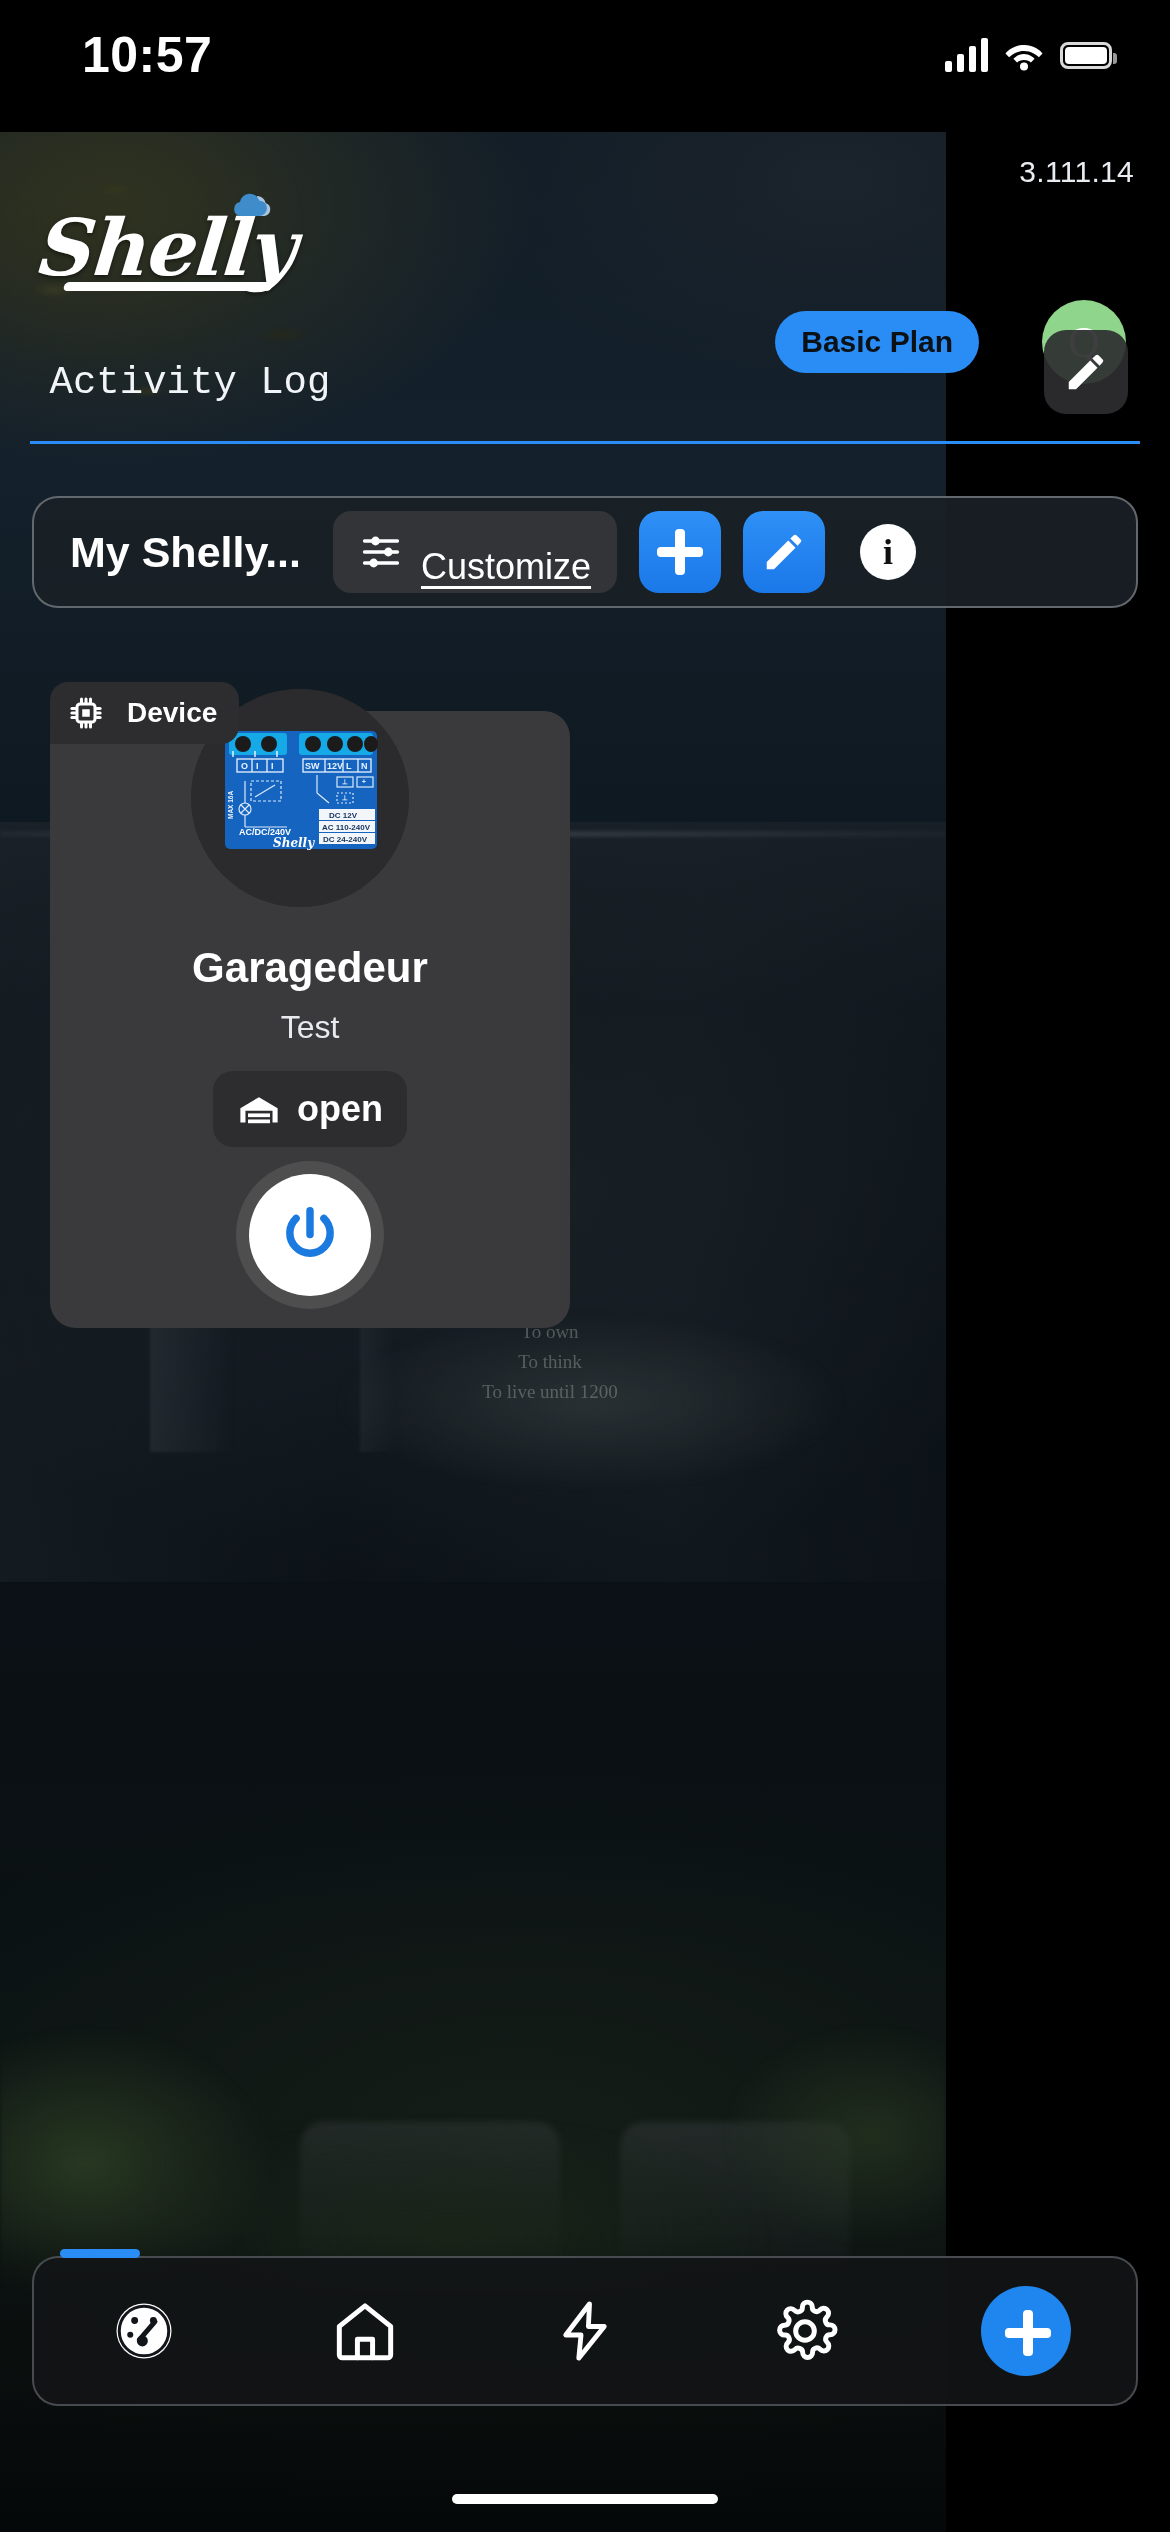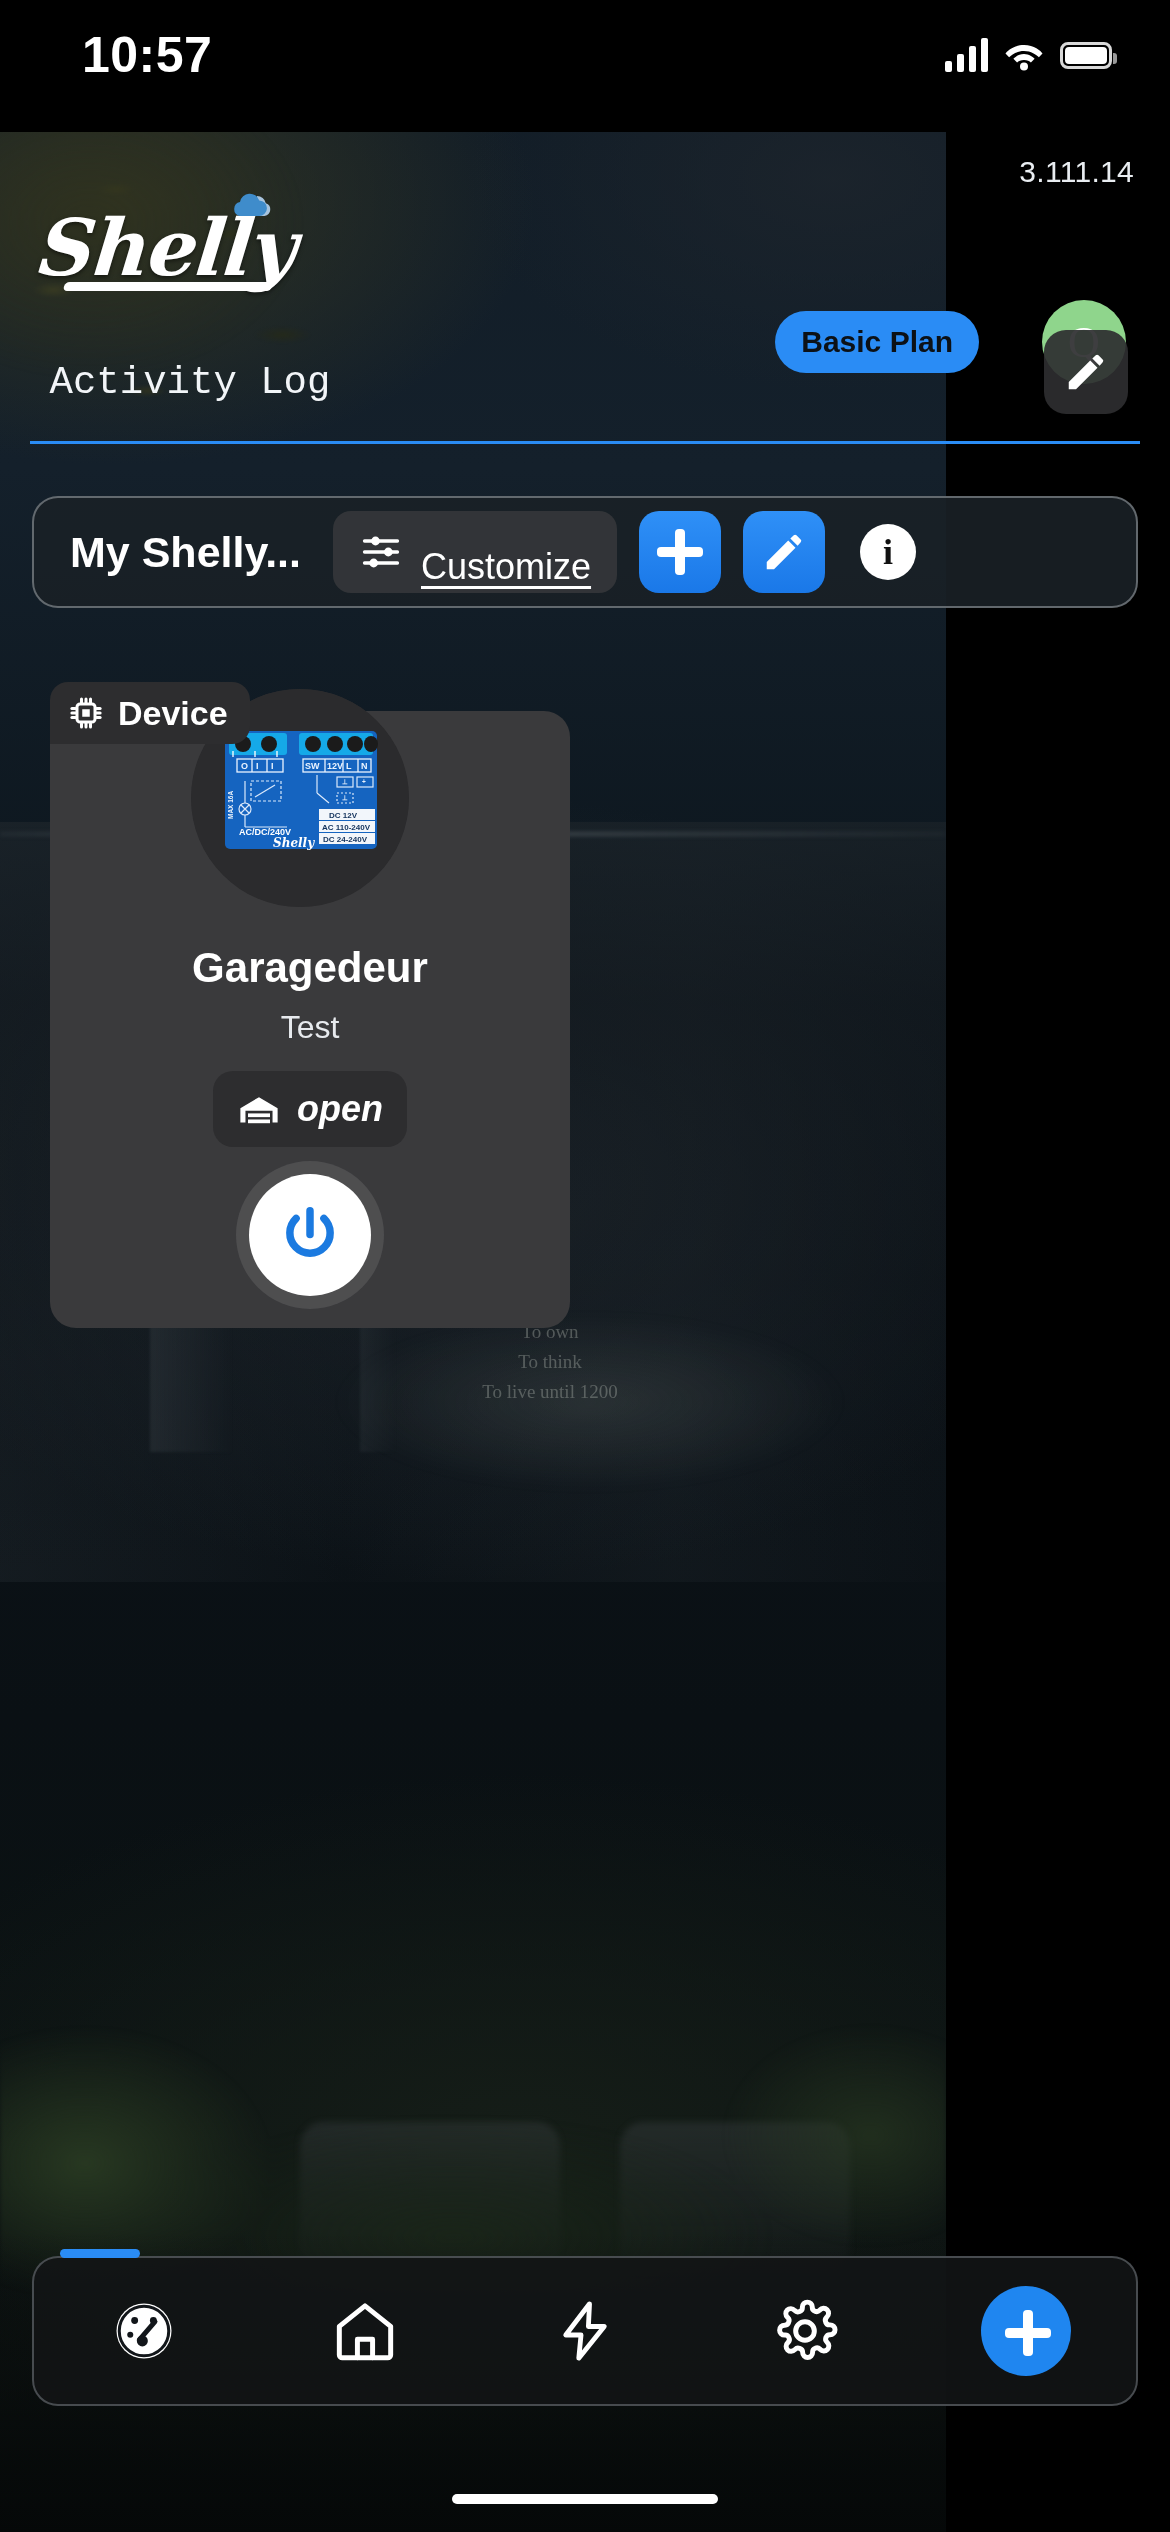--- a/index.html
+++ b/index.html
@@ -105,21 +105,21 @@
   .tb-btn.info { background:transparent; margin-left:22px; }
   .plus-glyph { position:relative; width:46px; height:46px; }
   .plus-glyph::before, .plus-glyph::after { content:""; position:absolute; background:#fff; border-radius:4px; }
   .plus-glyph::before { left:0; top:18px; width:46px; height:10px; }
   .plus-glyph::after { top:0; left:18px; width:10px; height:46px; }
   .info-circle { width:56px; height:56px; border-radius:50%; background:#fff; display:flex; align-items:center; justify-content:center;
                  color:#111; font-size:36px; font-weight:700; font-family:"Liberation Serif", serif; }
 
   .badge { position:absolute; left:30px; top:649px; height:62px; background:#2d2d2f;
            border-radius:18px 18px 18px 0; display:flex; align-items:center; gap:14px; padding:0 22px 0 18px; z-index:12; }
-  .badge .txt { color:#fff; font-size:34px; font-weight:600; }
+  .badge .txt { color:#fff; font-size:28px; font-weight:600;margin-left:9px; }
 
   .theCard { position:absolute; left:30px; top:679px; width:324px; height:148px; background:#3a3a3c;
              border-radius:0 26px 26px 26px; z-index:9; }
 
   
   .navbar { position:absolute; left:32px; bottom:126px; width:1106px; height:150px;
             border:2px solid rgba(140,146,152,.45); border-radius:26px; background:rgba(18,20,22,.88);
             display:flex; align-items:center; z-index:20; }
   .scrollpill { position:absolute; left:60px; bottom:274px; width:80px; height:9px; background:#2a8cf5; border-radius:6px; z-index:21; }
   .nav-item { flex:1; display:flex; align-items:center; justify-content:center; }
@@ -369,21 +369,21 @@
           <text x="48" y="116" fill="#ffffff" font-family="DejaVu Serif, serif" font-style="italic" font-size="12" font-weight="700">Shelly</text>
         </g>
       </svg>
     </div>
 
     <div style="position:absolute; left:0; right:0; top:200px; text-align:center; color:#fff; font-size:42px; font-weight:700;">Garagedeur</div>
 
     <div style="position:absolute; left:0; right:0; top:265px; text-align:center; color:#e7eaee; font-size:32px;">Test</div>
 
     <div style="position:absolute; left:50%; transform:translateX(-50%); top:327px; height:76px; border-radius:20px;
-                background:#2d2d2f; display:flex; align-items:center; gap:16px; padding:0 24px;font-style:italic;">
+                background:#2d2d2f; display:flex; align-items:center; gap:16px; padding:0 24px;">
       <span>
         <svg width="44" height="34" viewBox="0 0 26 20">
           <path d="M2 9.5 L13 3 L24 9.5 V18 H21 V11 H5 V18 H2 Z" fill="#fff"></path>
           <rect x="6.5" y="12.6" width="13" height="2.2" fill="#fff"></rect>
           <rect x="6.5" y="16.2" width="13" height="2.2" fill="#fff"></rect>
         </svg>
       </span>
       <span style="color:#fff; font-size:36px; font-weight:700;">open</span>
     </div>
 

